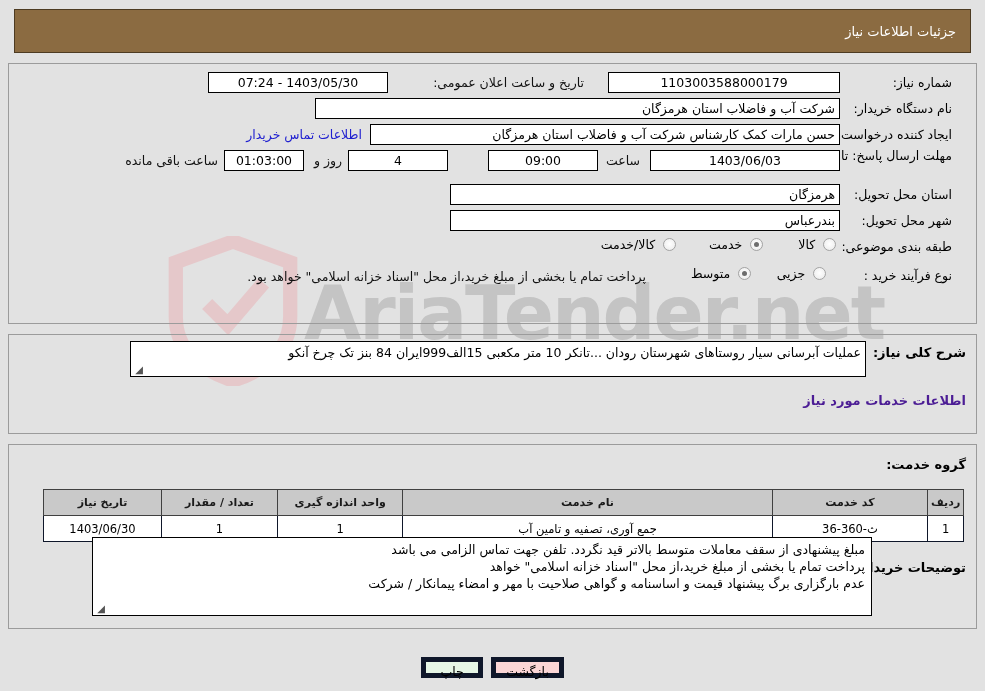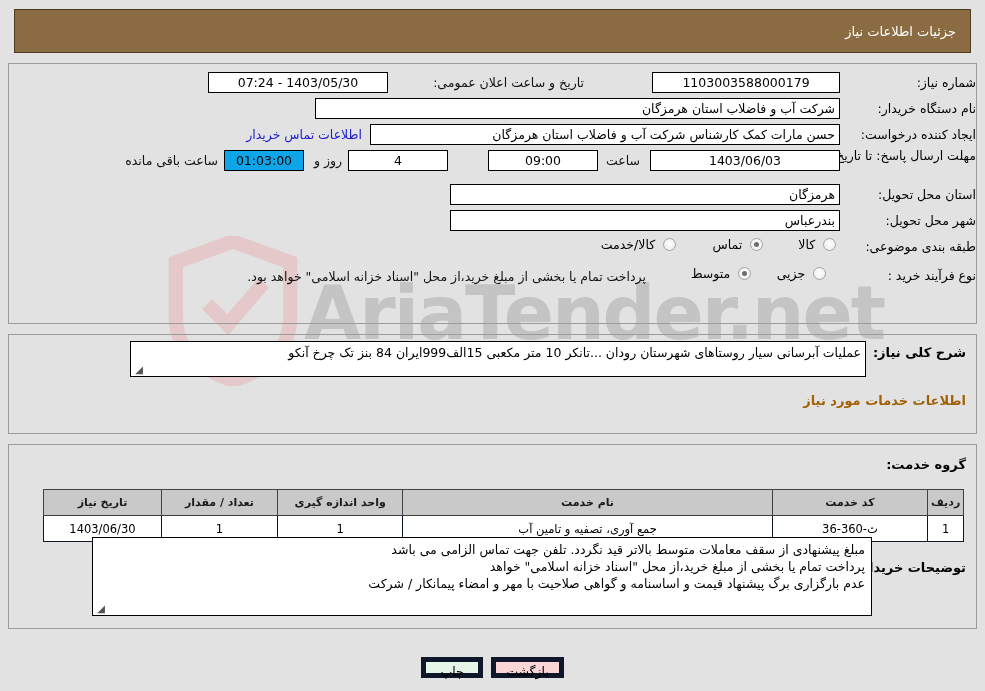--- a/index.html
+++ b/index.html
@@ -62,29 +62,29 @@
     background:#fff;
     height:21px;
     line-height:19px;
     font-size:12.5px;
     padding:0 4px;
     text-align:center;
     overflow:hidden;
     white-space:nowrap;
   }
   .box.r{ text-align:right; }
-  .box.yellow{ background:#0ea5e9; }
+  .box.yellow{ background:#ffffff; }
 
   
   #info-panel{ height:261px; }
 
   .abs{ position:absolute; }
 
   
-  .lab-r{ position:absolute; left:auto; right:0; text-align:left; direction:rtl;
+  .lab-r{ position:absolute; left:auto; right:24px; text-align:left; direction:rtl;
           font-size:12.5px; white-space:nowrap; }
 
   
   .radio{
     display:inline-block;
     width:13px;height:13px;border-radius:50%;
     border:1px solid #a3a3a3;
     background:radial-gradient(circle at 50% 45%, #ffffff 0%, #f2f2f2 60%, #e3e3e3 100%);
     vertical-align:middle;
     position:relative;
@@ -110,21 +110,21 @@
     position:relative;
     line-height:17px;
   }
   .grip{
     position:absolute; left:2px; bottom:1px;
     width:10px;height:10px;
     color:#555; font-size:10px; line-height:10px;
     direction:ltr;
   }
   .section-head{
-    font-size:13px; font-weight:bold; color:#a16207;
+    font-size:13px; font-weight:bold; color:#4c1d95;
     text-align:center;
   }
 
   
   #svc-panel{ height:185px; }
   table.svc{
     border-collapse:collapse;
     width:921px;
     background:#fff;
     font-size:12px;
@@ -181,21 +181,21 @@
 
 <div id="page">
 
   <div class="title-bar">
     <span>جزئیات اطلاعات نیاز</span>
   </div>
 
   <div class="panel" id="info-panel">
 
     <div class="lab-r" style="top:11px;">شماره نیاز:</div>
-    <div class="abs box" style="top:8px; right:136px; width:188px;">1103003588000179</div>
+    <div class="abs box" style="top:8px; right:136px; width:232px;">1103003588000179</div>
 
     <div class="abs lbl" style="top:11px; right:392px;">تاریخ و ساعت اعلان عمومی:</div>
     <div class="abs box" style="top:8px; right:588px; width:180px;">1403/05/30 - 07:24</div>
 
     <div class="lab-r" style="top:37px;">نام دستگاه خریدار:</div>
     <div class="abs box r" style="top:34px; right:136px; width:525px;">شرکت آب و فاضلاب استان هرمزگان</div>
 
     <div class="lab-r" style="top:63px;">ایجاد کننده درخواست:</div>
     <div class="abs box r" style="top:60px; right:136px; width:470px;">حسن مارات کمک کارشناس شرکت آب و فاضلاب استان هرمزگان</div>
     <div class="abs link" style="top:63px; right:614px;">اطلاعات تماس خریدار</div>
@@ -216,21 +216,21 @@
     <div class="abs box r" style="top:146px; right:136px; width:390px;">بندرعباس</div>
 
     <div class="lab-r" style="top:175px;">طبقه بندی موضوعی:</div>
 
     <div class="abs" style="top:173px; right:140px;">
       <span class="radio"></span>
       <span class="radio-lbl">کالا</span>
     </div>
     <div class="abs" style="top:173px; right:213px;">
       <span class="radio on"></span>
-      <span class="radio-lbl">تماس</span>
+      <span class="radio-lbl">خدمت</span>
     </div>
     <div class="abs" style="top:173px; right:300px;">
       <span class="radio"></span>
       <span class="radio-lbl">کالا/خدمت</span>
     </div>
 
     <div class="lab-r" style="top:204px;">نوع فرآیند خرید :</div>
 
     <div class="abs" style="top:202px; right:150px;">
       <span class="radio"></span>

